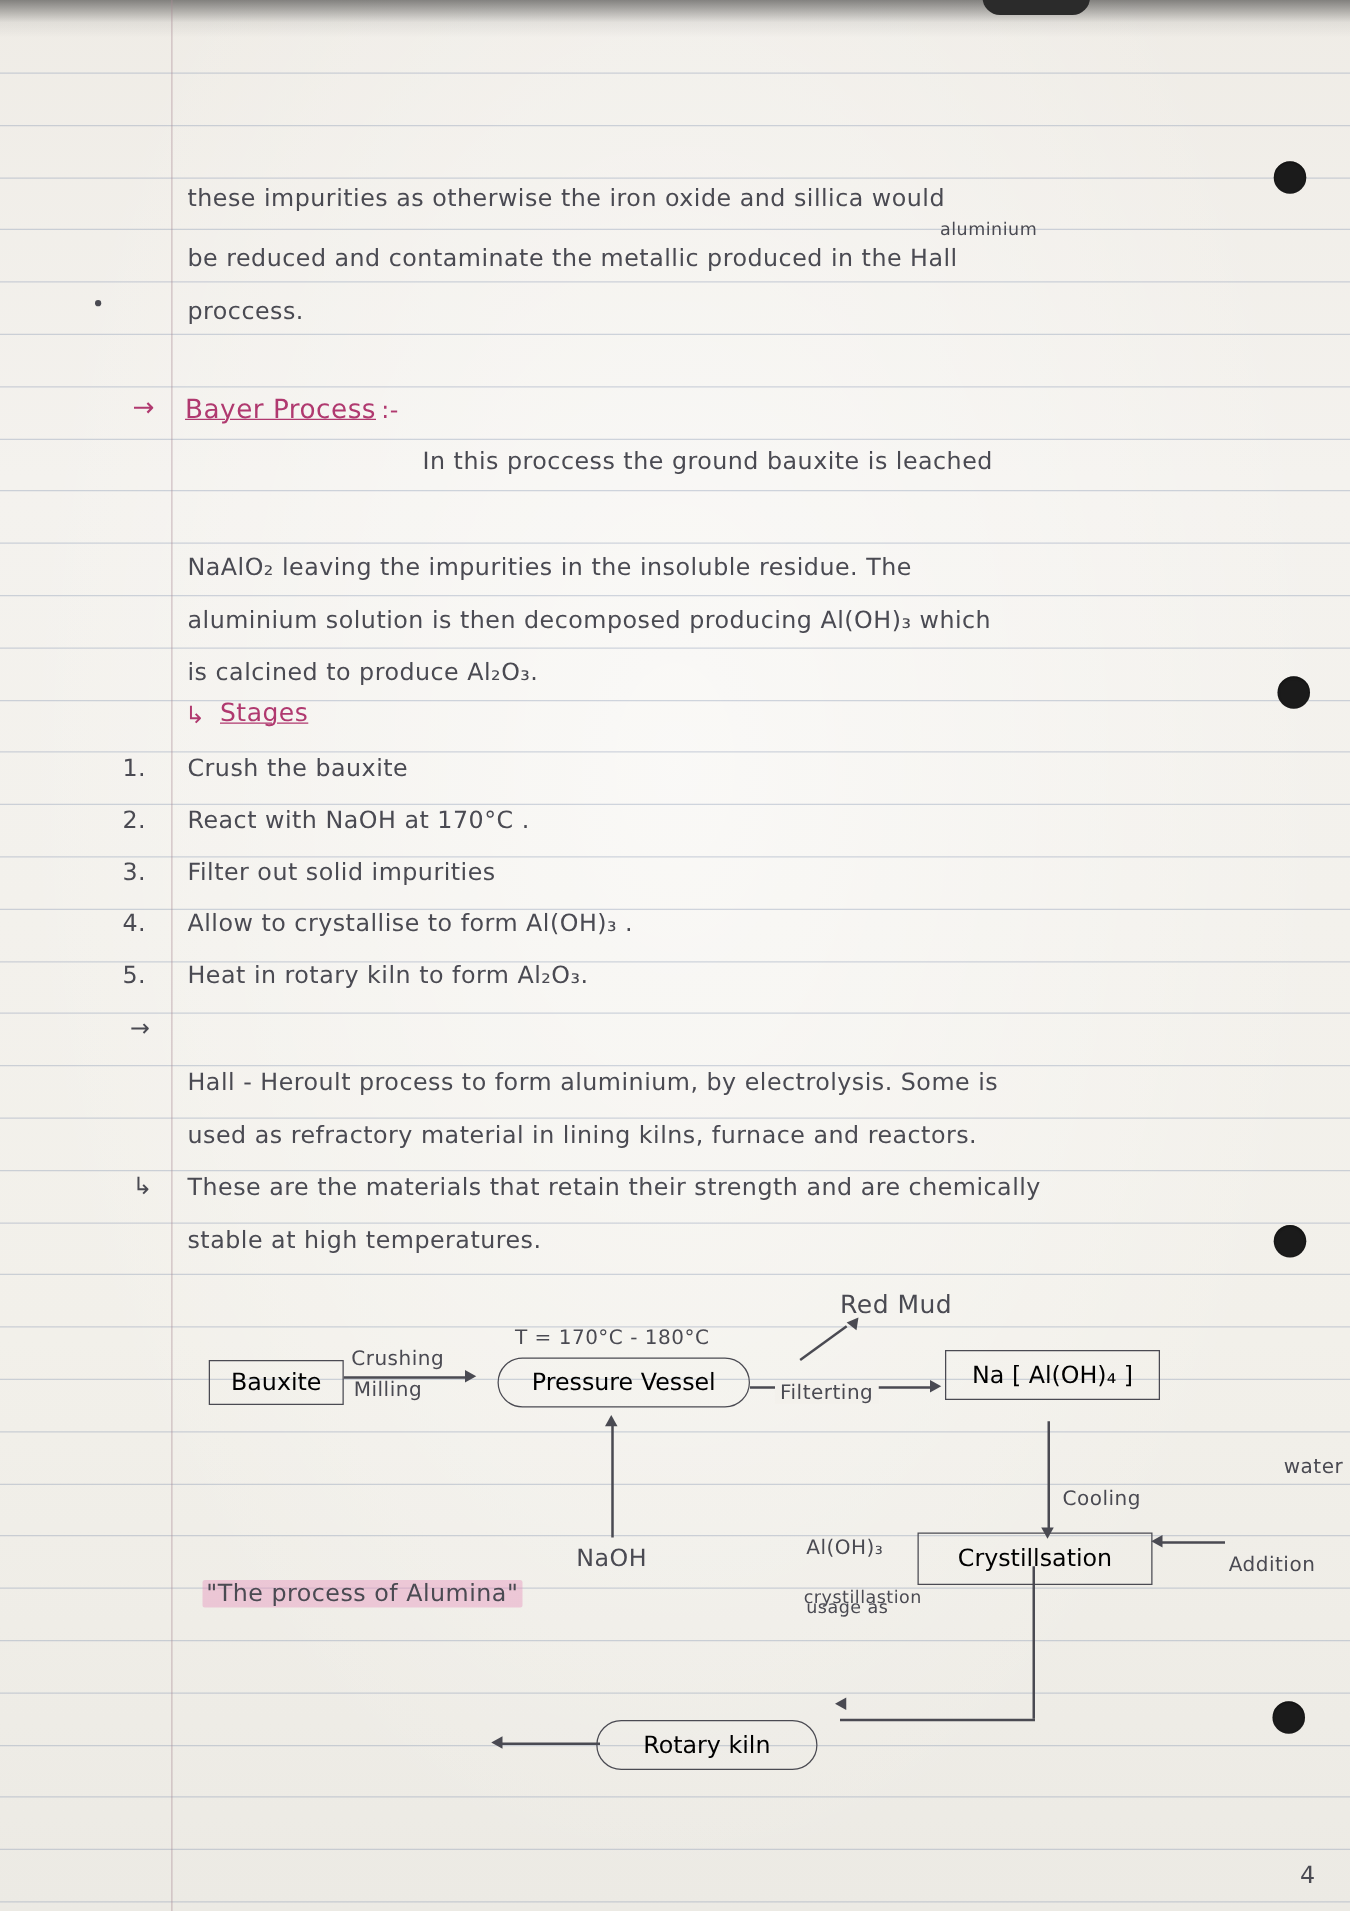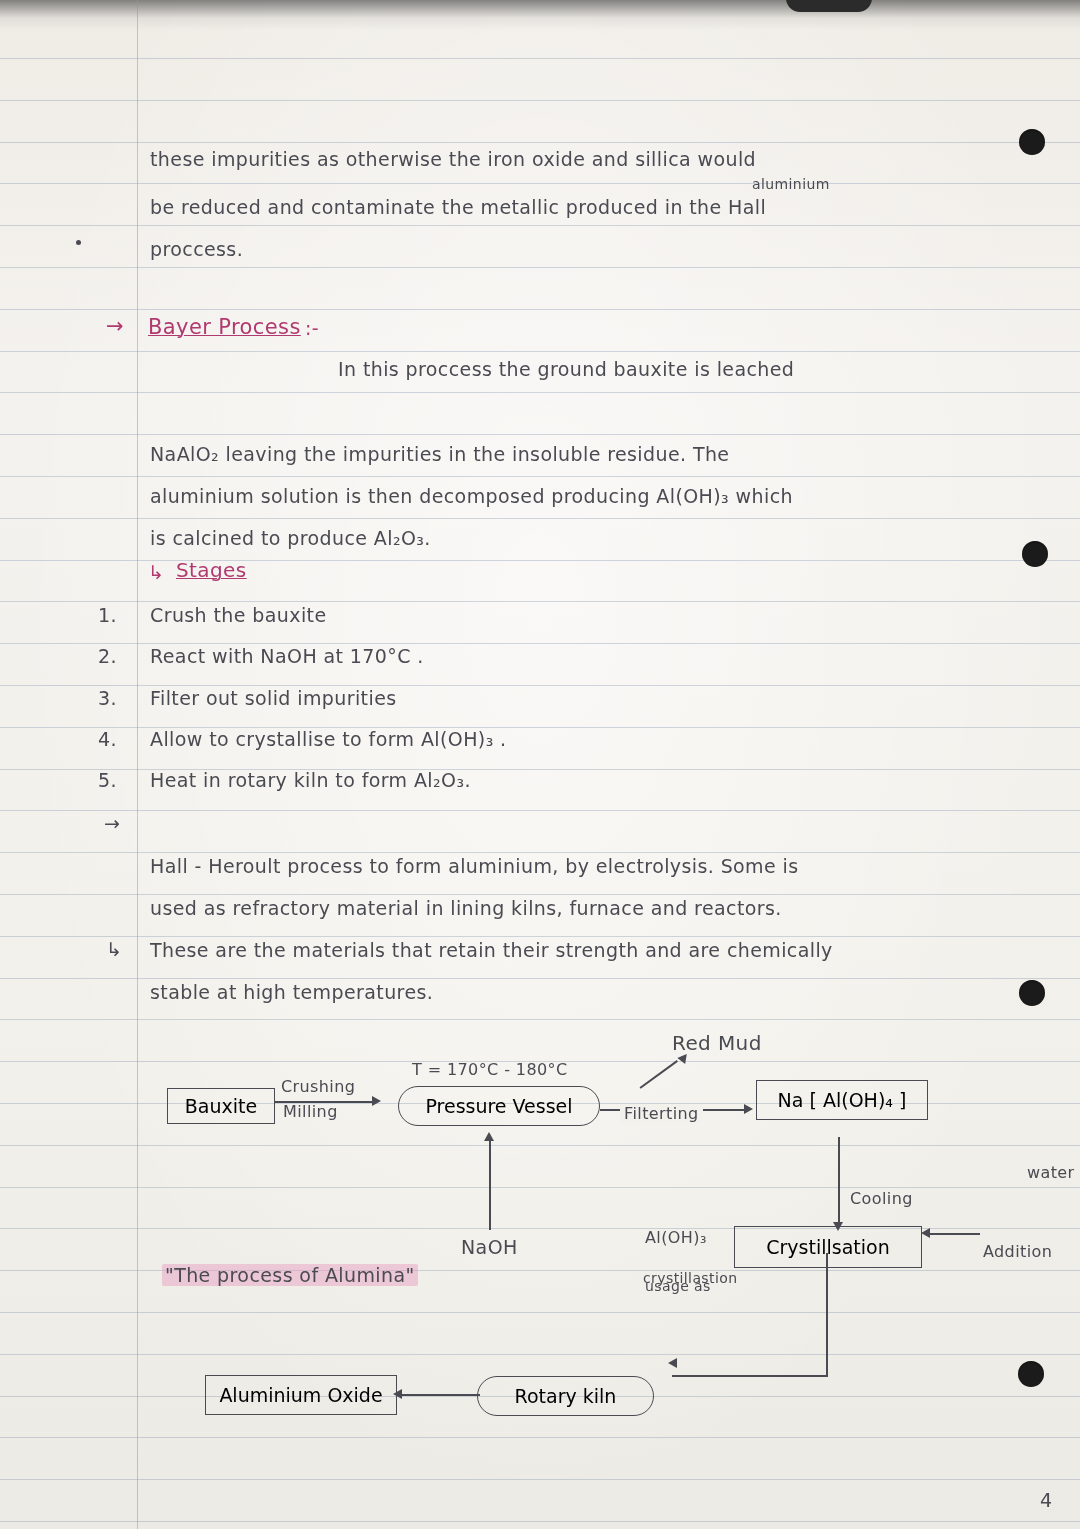--- a/index.html
+++ b/index.html
@@ -300,16 +300,15 @@
 
   <div class="arrow-v" style="top:1253px; left:826px; height:122px;"></div>
   <div class="arrow-line" style="top:1375px; left:672px; width:156px;"></div>
   <div class="arrow-head ah-left" style="top:1358px; left:668px;"></div>
 
   <div class="box round" style="top:1376px; left:477px; width:175px; height:38px;">Rotary   kiln</div>
 
   <div class="arrow-line" style="top:1394px; left:400px; width:80px;"></div>
   <div class="arrow-head ah-left" style="top:1389px; left:393px;"></div>
 
-  <div class="box" style="top:1375px; left:205px; width:190px; height:38px;">Aluminium  Oxide</div>
 
   <div class="page-num">4</div>
 </div>
 
 </body></html>

